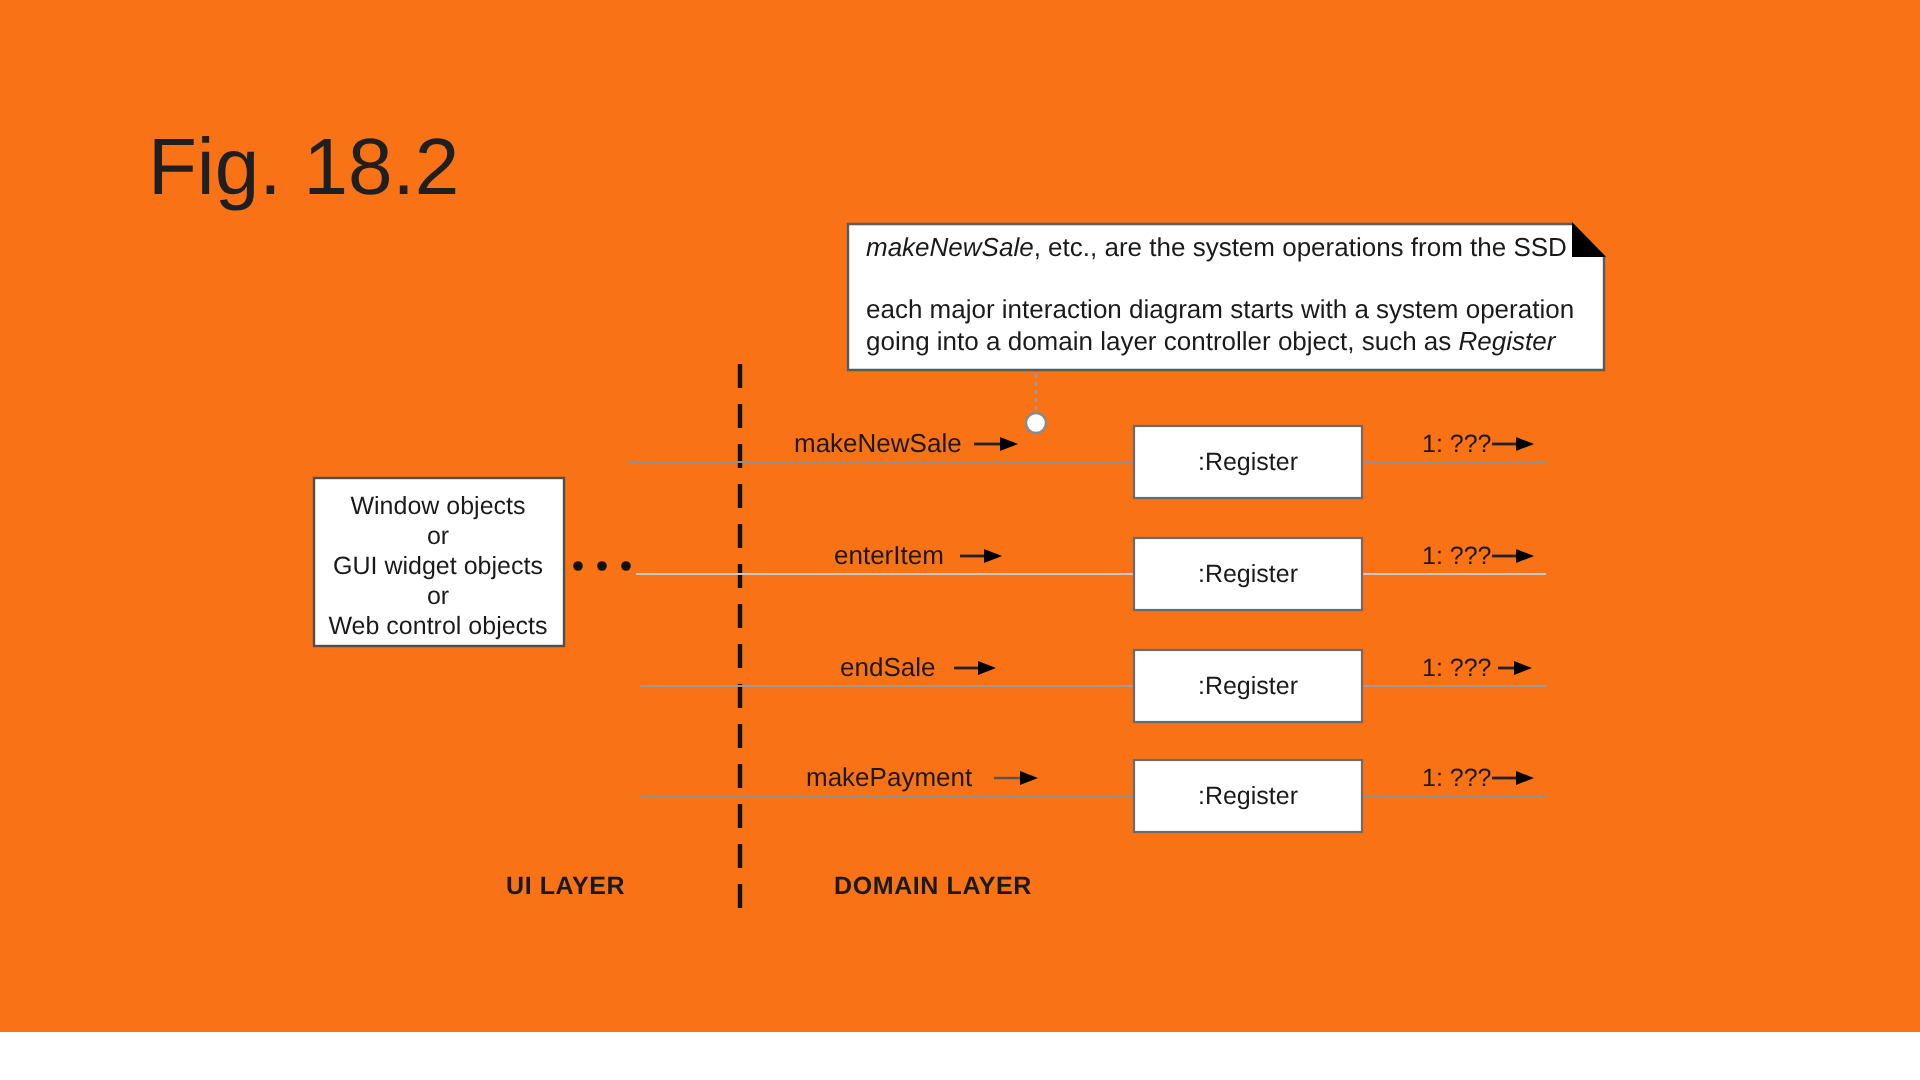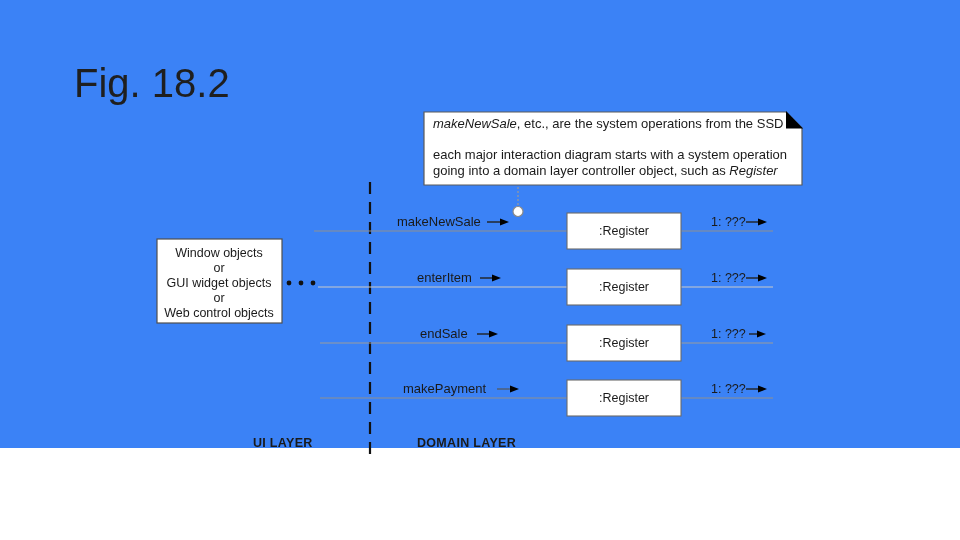--- a/index.html
+++ b/index.html
@@ -6,22 +6,22 @@
     margin: 0;
     padding: 0;
     width: 960px;
     height: 540px;
     background: #ffffff;
     overflow: hidden;
   }
   #stage {
     position: relative;
     width: 960px;
-    height: 448px;
-    background: #3b82f6;
+    height: 516px;
+    background: #f97316;
     font-family: "Liberation Sans", sans-serif;
   }
   svg { display: block; }
   text {
     font-family: "Liberation Sans", sans-serif;
     fill: #1a1a1a;
   }
   .title-text {
     font-size: 40px;
     font-weight: 300;

